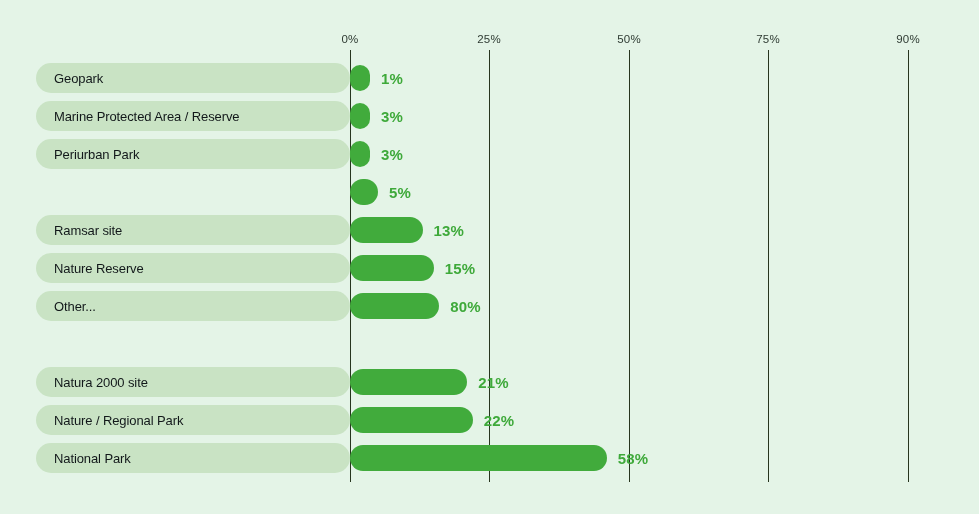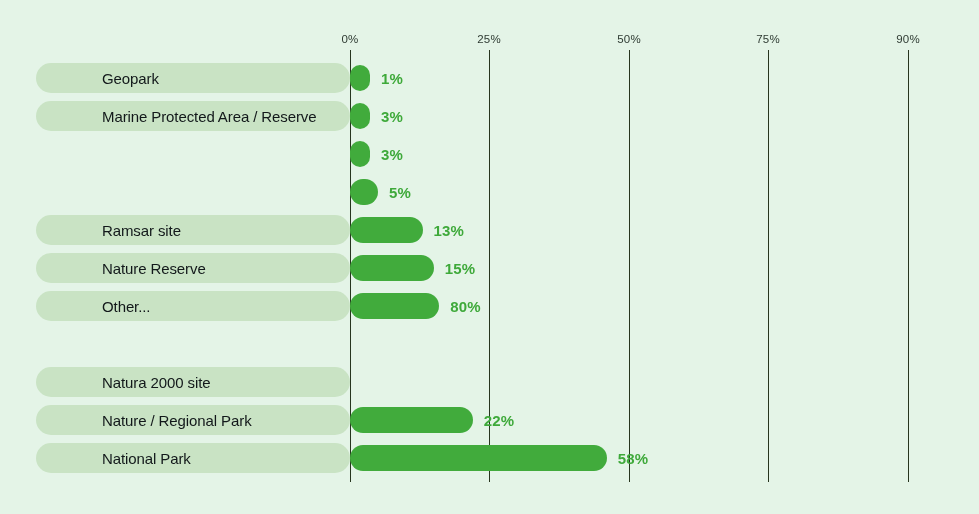--- a/index.html
+++ b/index.html
@@ -69,25 +69,24 @@
     width: 314px;
     height: 30px;
     background: #c9e3c4;
     border-radius: 15px;
     box-sizing: border-box;
     padding-left: 18px;
     display: flex;
     align-items: center;
   }
   .cat-label {
-    font-size: 15px;
+    font-size: 13px;
     color: #12181a;
     white-space: nowrap;
     letter-spacing: -0.1px;
-    margin-left: 48px;
   }
   .bar-wrap {
     position: absolute;
     left: 350px;
     top: 2px;
     height: 26px;
     display: flex;
     align-items: center;
   }
   .bar {
@@ -147,20 +146,23 @@
       <div class="row">
         <div class="cat-pill">
           <span class="cat-label">Marine Protected Area / Reserve</span>
         </div>
         <div class="bar-wrap">
           <div class="bar" style="width: 20px;"></div>
           <span class="bar-value">3%</span>
         </div>
       </div>
       <div class="row">
+        <div class="cat-pill">
+          <span class="cat-label">Periurban Park</span>
+        </div>
         <div class="bar-wrap">
           <div class="bar" style="width: 20px;"></div>
           <span class="bar-value">3%</span>
         </div>
       </div>
       <div class="row">
         <div class="bar-wrap">
           <div class="bar" style="width: 27.9px;"></div>
           <span class="bar-value">5%</span>
         </div>
@@ -191,20 +193,24 @@
           <div class="bar" style="width: 89.28px;"></div>
           <span class="bar-value">80%</span>
         </div>
       </div>
       <div class="row">
       </div>
       <div class="row">
         <div class="cat-pill">
           <span class="cat-label">Natura 2000 site</span>
         </div>
+        <div class="bar-wrap">
+          <div class="bar" style="width: 117.18px;"></div>
+          <span class="bar-value">21%</span>
+        </div>
       </div>
       <div class="row">
         <div class="cat-pill">
           <span class="cat-label">Nature / Regional Park</span>
         </div>
         <div class="bar-wrap">
           <div class="bar" style="width: 122.76px;"></div>
           <span class="bar-value">22%</span>
         </div>
       </div>

